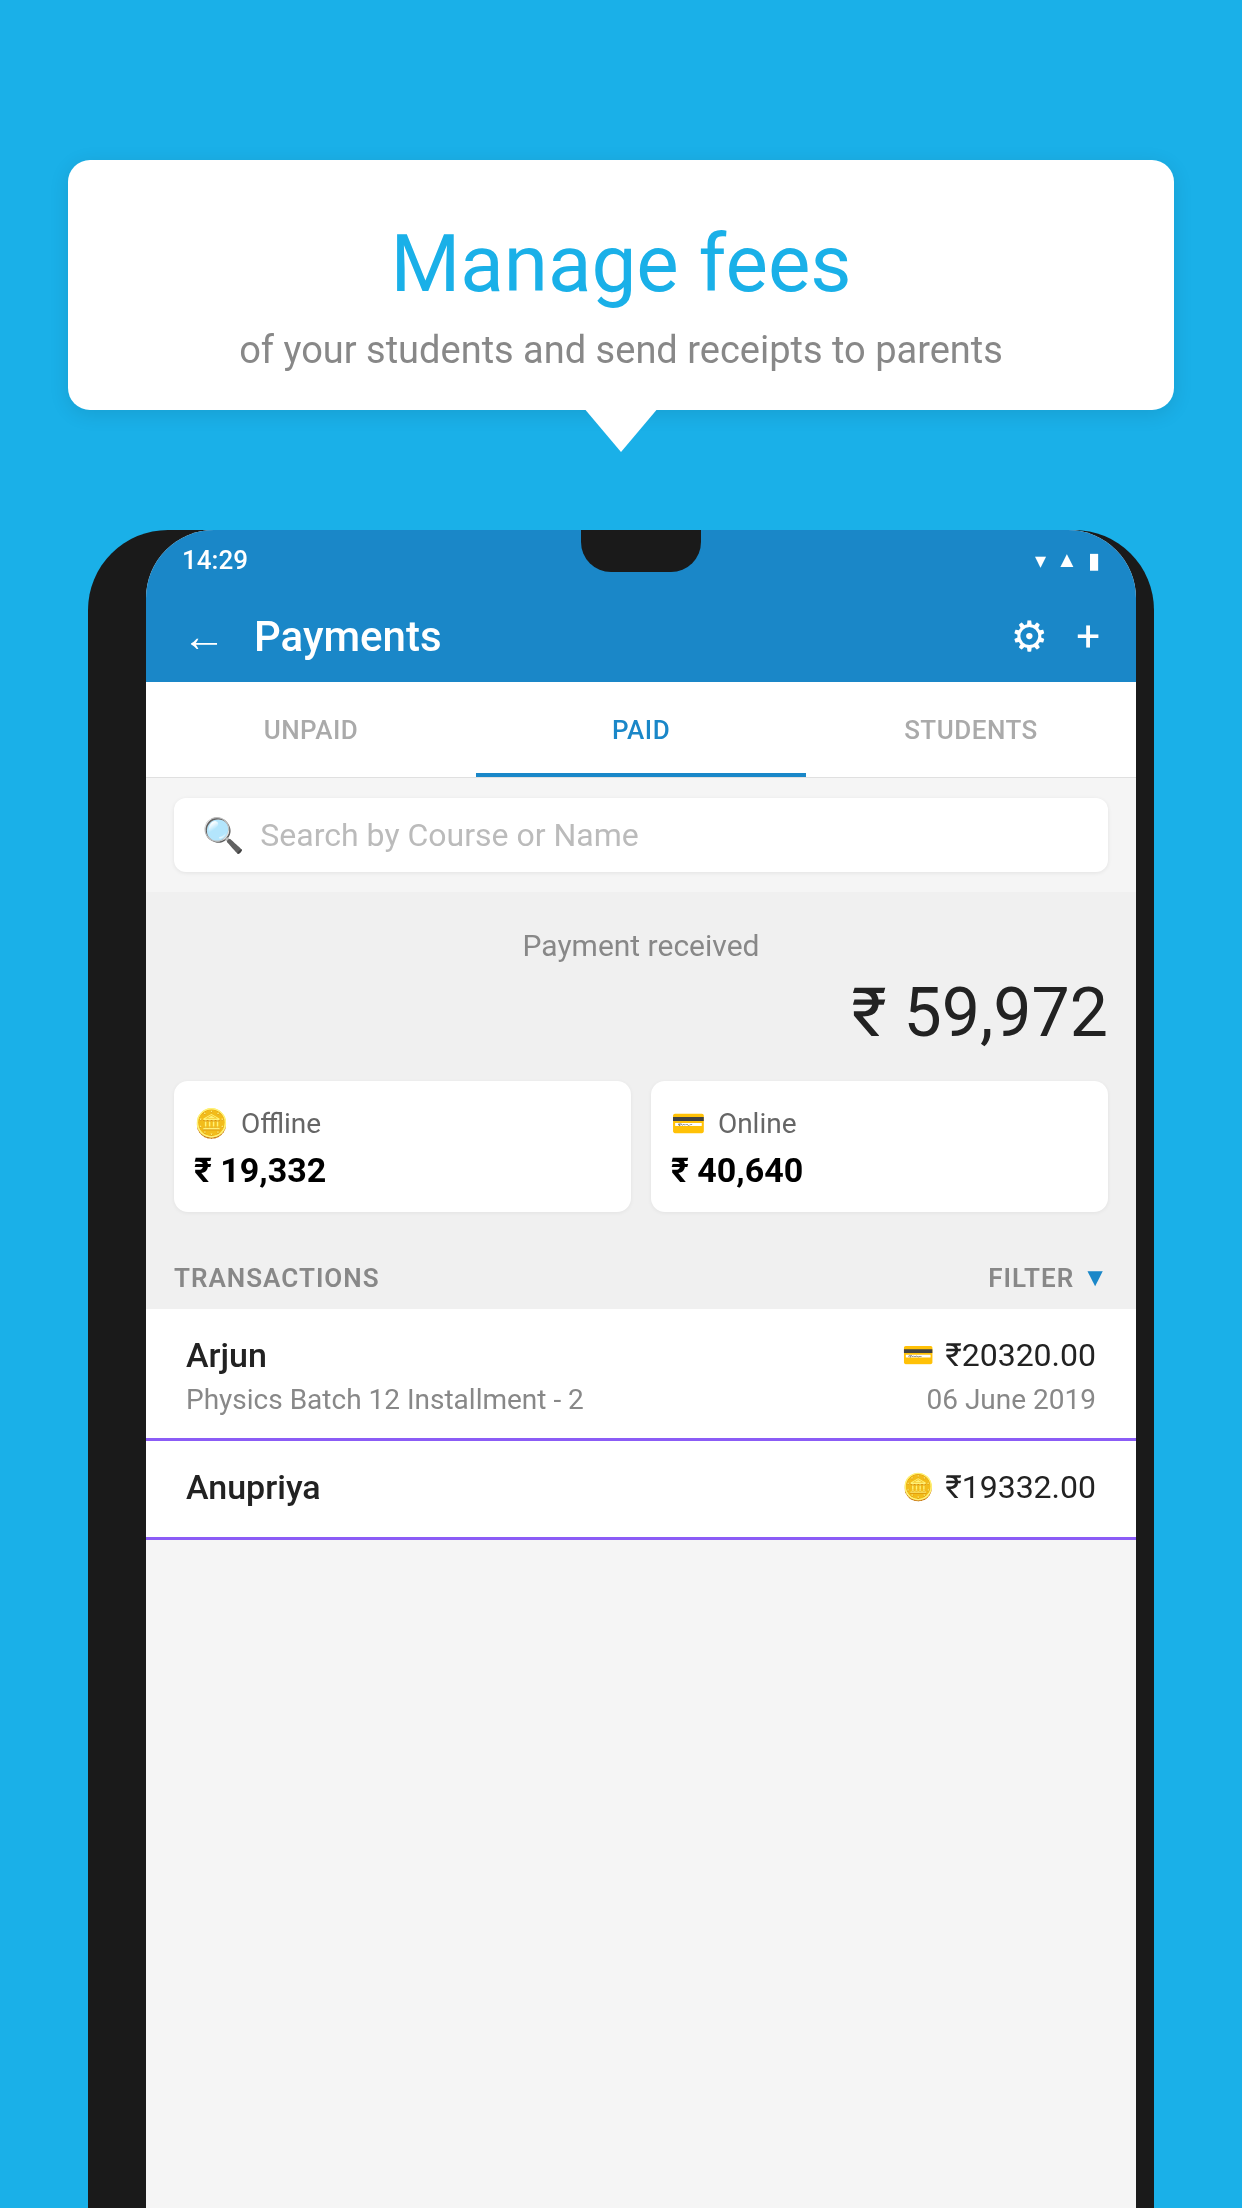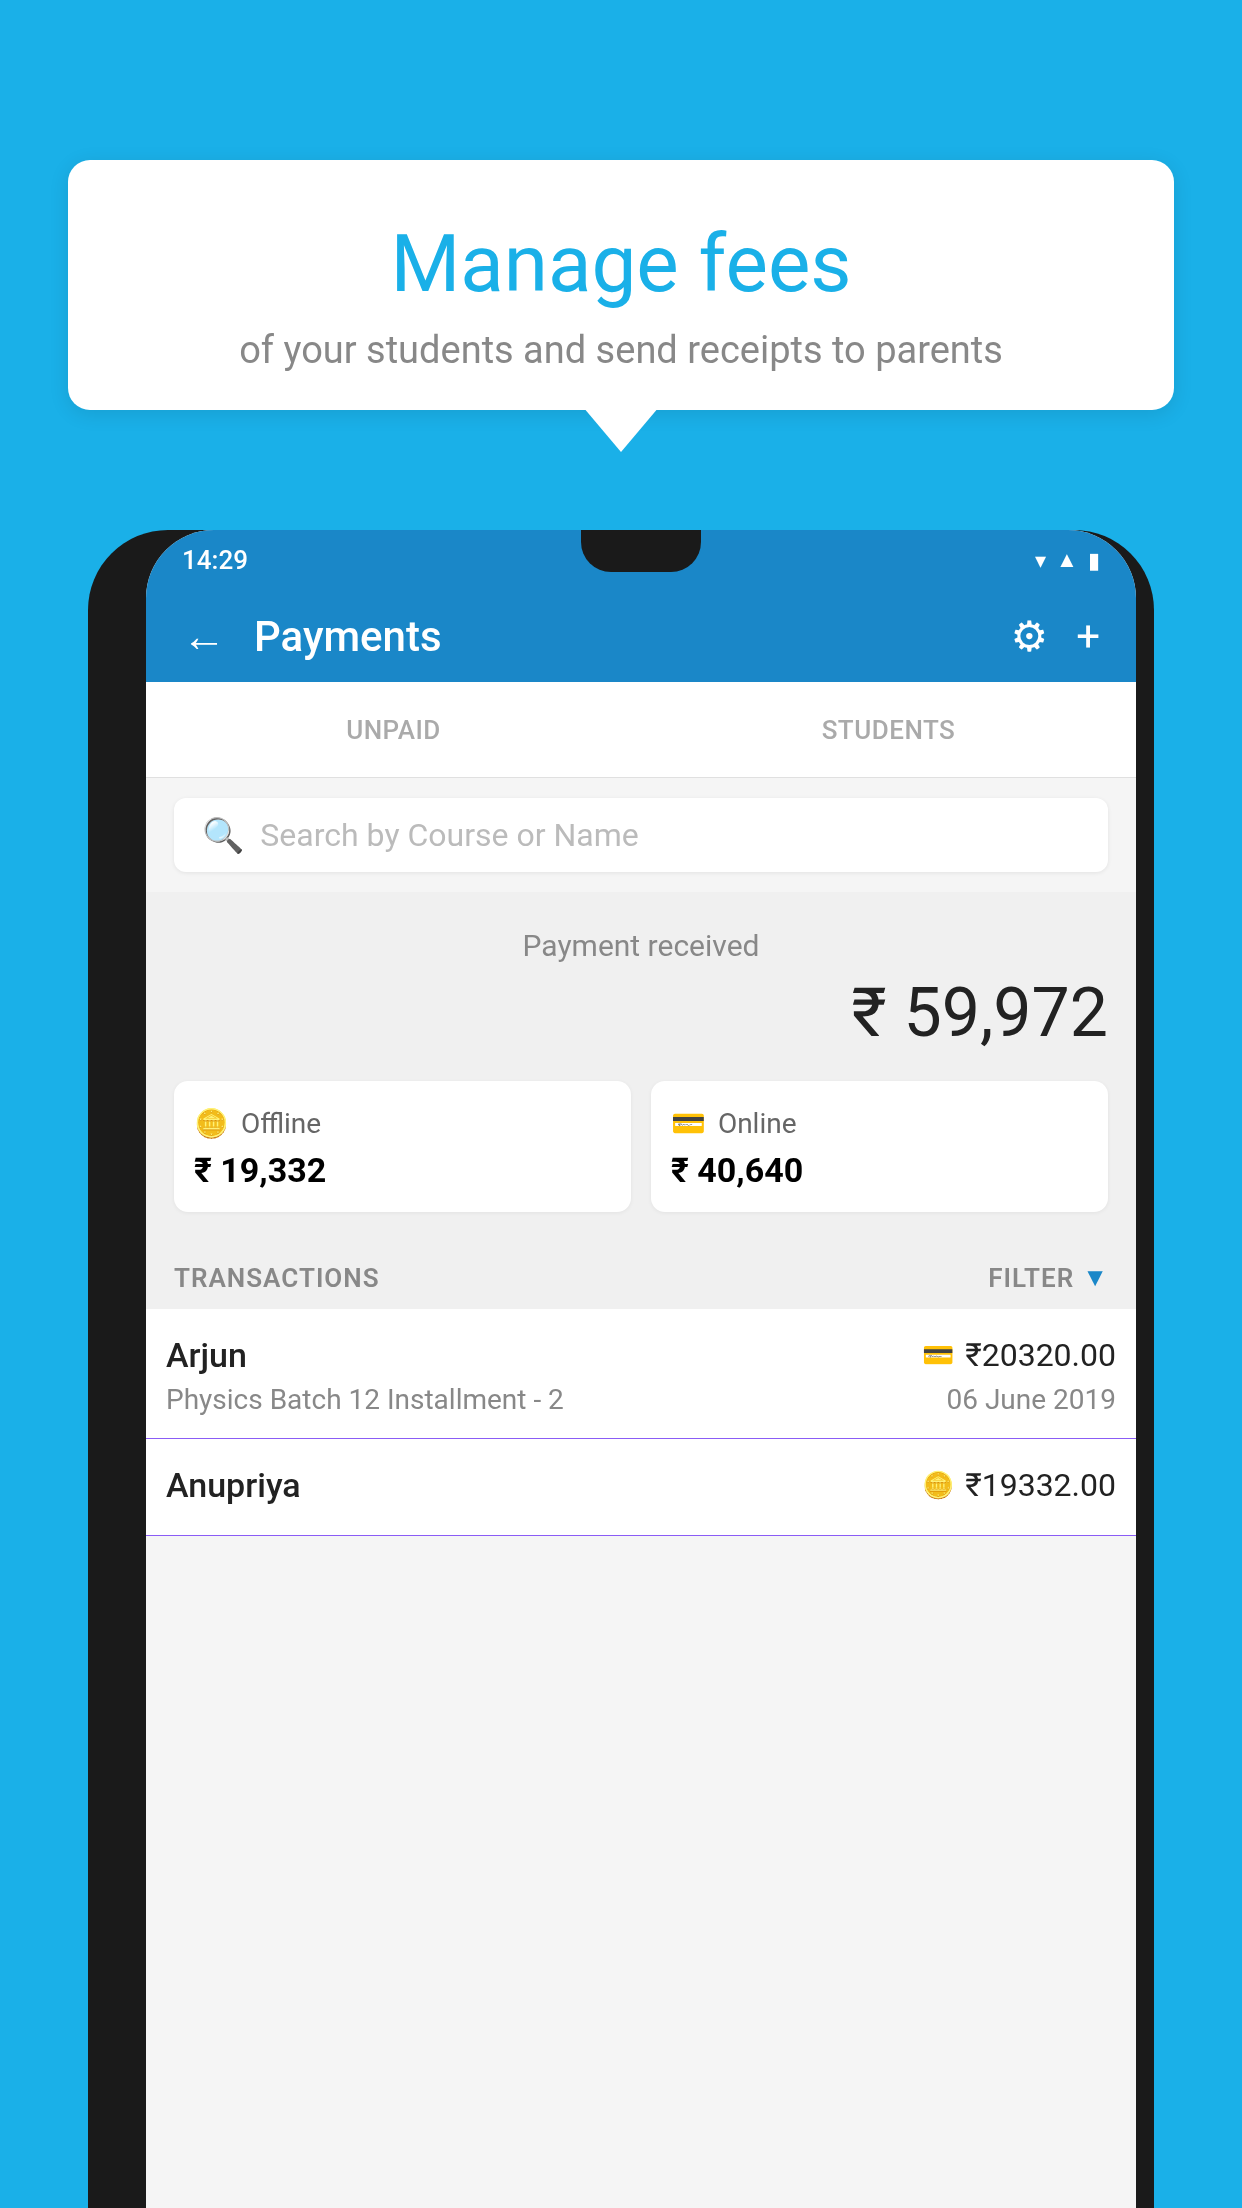--- a/index.html
+++ b/index.html
@@ -280,22 +280,22 @@
     .filter-icon {
       color: #1a87c8;
       font-size: 26px;
     }
 
     
     .transactions-list {
       background: white;
     }
     .transaction-row {
-      padding: 26px 20px 22px;
-      border-bottom: 1px solid #8b5cf6;
+      padding: 26px 40px 22px;
+      border-bottom: 3px solid #8b5cf6;
     }
     .transaction-row-top {
       display: flex;
       align-items: center;
       justify-content: space-between;
       margin-bottom: 8px;
     }
     .transaction-name {
       font-size: 34px;
       font-weight: 500;
@@ -356,20 +356,23 @@
       <div class="header-icons">
         <span class="gear-icon">⚙</span>
         <span class="plus-icon">+</span>
       </div>
     </div>
 
     <div class="tabs-bar">
       <div class="tab">
         <span>UNPAID</span>
       </div>
+      <div class="tab active">
+        <span>PAID</span>
+      </div>
       <div class="tab">
         <span>STUDENTS</span>
       </div>
     </div>
 
     <div class="search-container">
       <div class="search-bar">
         <span class="search-icon-wrap">🔍</span>
         <span class="search-placeholder">Search by Course or Name</span>
       </div>

